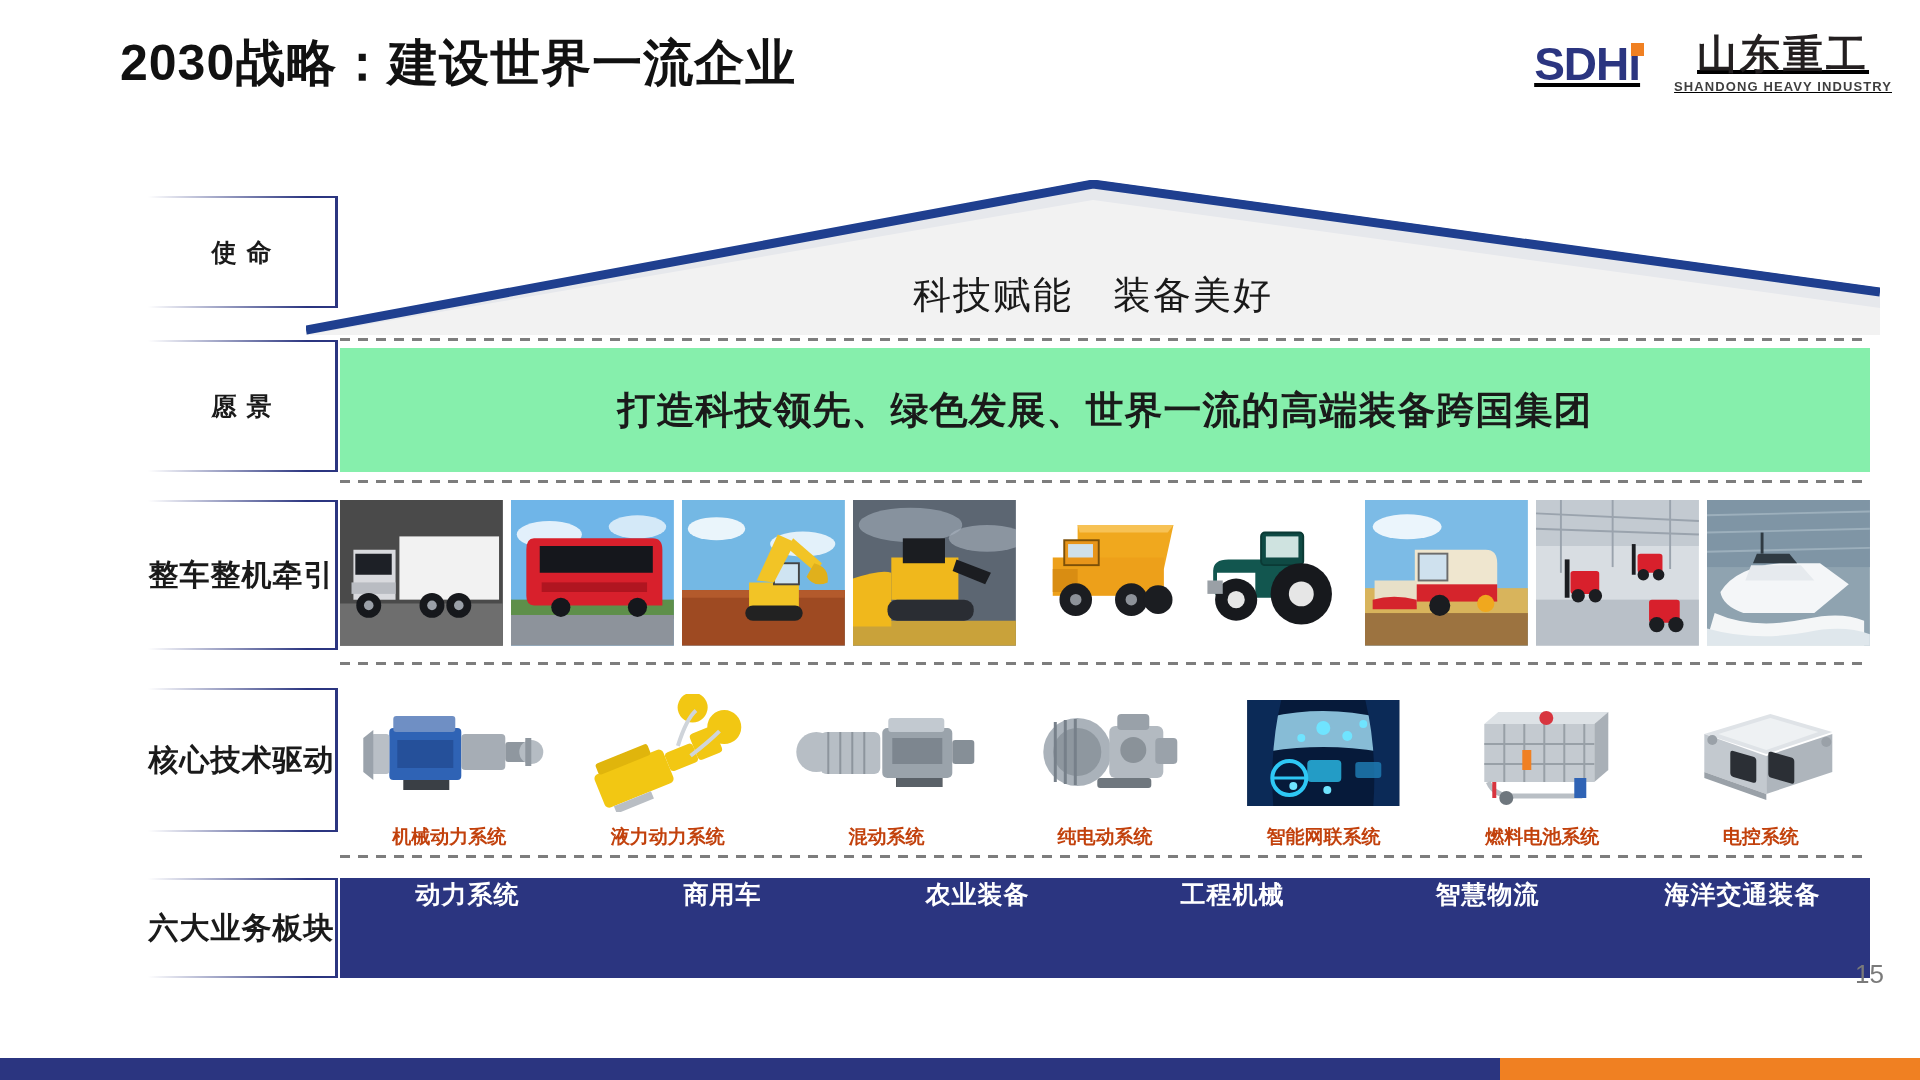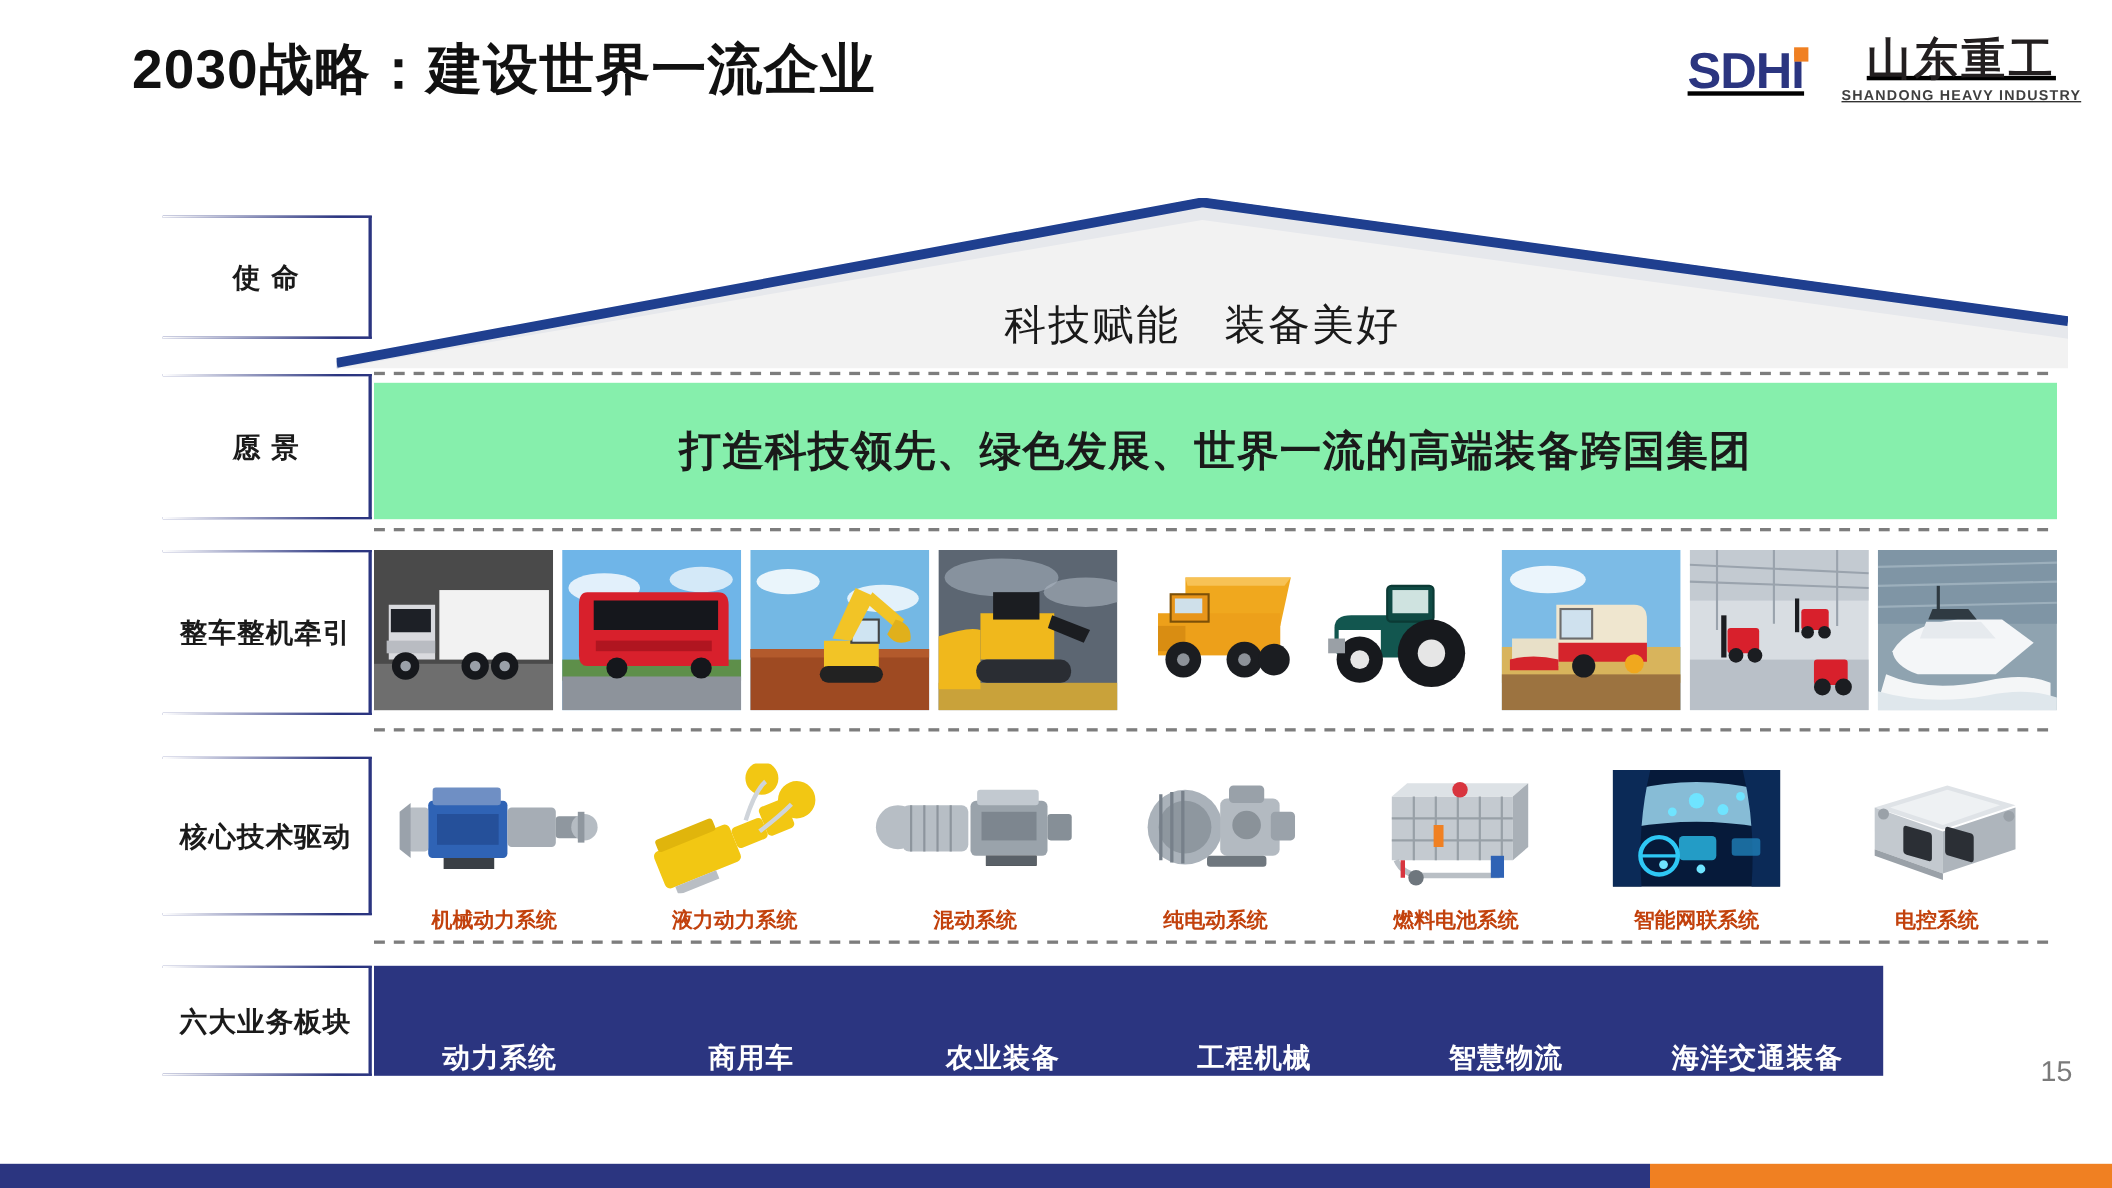--- a/index.html
+++ b/index.html
@@ -45,21 +45,21 @@
   .row-label {
     position:absolute; left:148px;
     border-right:3px solid #2b3580;
     border-top:2px solid #2b3580;
     border-bottom:2px solid #2b3580;
     display:flex; align-items:center; justify-content:center;
     width:190px;
     color:#1a1a1a; font-weight:bold;
   }
   .row-label.narrow-text { font-size:25px; letter-spacing:10px; text-indent:10px; }
-  .row-label.wide-text { font-size:25px; letter-spacing:1px; }
+  .row-label.wide-text { font-size:30px; letter-spacing:1px; }
 
   
   .row-label::before, .row-label::after {
     content:""; position:absolute; left:0; width:100%; height:2px;
     background:linear-gradient(to right,#ffffff 0%,#2b3580 85%);
   }
   .row-label::before { top:-2px; }
   .row-label::after { bottom:-2px; }
 
   #lbl-mission  { top:196px;  height:112px; }
@@ -118,22 +118,22 @@
     align-items:center; justify-content:flex-end;
   }
   .tech-art { width:100%; height:118px; position:relative; }
   .tech-label {
     font-size:19px; font-weight:bold; color:#c2410c;
     margin-top:12px; white-space:nowrap;
   }
 
   
   #business-bar {
-    position:absolute; left:340px; top:878px; width:1372px; height:100px;
-    background:#2b3580; display:flex; align-items:flex-end;
+    position:absolute; left:340px; top:878px; width:1530px; height:100px;
+    background:#2b3580; display:flex; align-items:flex-start;
   }
   .business-item {
     flex:1 1 0; text-align:center;
     color:#ffffff; font-size:25px; font-weight:bold; letter-spacing:1px;
   }
 
   
   #page-number {
     position:absolute; right:36px; top:959px;
     font-size:26px; color:#7a7a7a;
@@ -427,20 +427,44 @@
         <circle cx="128" cy="56" r="13" fill="#8a9299"></circle>
         <rect x="92" y="84" width="54" height="10" rx="3" fill="#6f777e"></rect>
       </svg>
     </div>
     <div class="tech-label">纯电动系统</div>
   </div>
 
   <div class="tech-cell">
     <div class="tech-art">
       <svg viewBox="0 0 200 118" width="100%" height="118">
+        <rect x="24" y="6" width="152" height="106" fill="#061a3a"></rect>
+        <path d="M42 24 q58 -14 116 0 v34 q-58 -10 -116 0z" fill="#9fd9f2" opacity=".85"></path>
+        <path d="M24 6 h34 q-12 50 -8 106 h-26z" fill="#0b2a57"></path>
+        <path d="M176 6 h-34 q12 50 8 106 h26z" fill="#0b2a57"></path>
+        <rect x="84" y="66" width="34" height="22" rx="4" fill="#2ec8f5" opacity=".75"></rect>
+        <circle cx="66" cy="84" r="17" fill="none" stroke="#2ec8f5" stroke-width="4"></circle>
+        <line x1="49" y1="84" x2="83" y2="84" stroke="#2ec8f5" stroke-width="3"></line>
+        <g fill="#6fe4ff">
+          <circle cx="100" cy="34" r="7"></circle>
+            <circle cx="124" cy="42" r="5"></circle>
+          <circle cx="78" cy="44" r="4"></circle>
+            <circle cx="140" cy="30" r="4"></circle>
+          <circle cx="70" cy="92" r="4"></circle>
+            <circle cx="104" cy="96" r="4"></circle>
+        </g>
+        <rect x="132" y="68" width="26" height="16" rx="3" fill="#1f7fb8" opacity=".8"></rect>
+      </svg>
+    </div>
+    <div class="tech-label">智能网联系统</div>
+  </div>
+
+  <div class="tech-cell">
+    <div class="tech-art">
+      <svg viewBox="0 0 200 118" width="100%" height="118">
         <path d="M42 30 h110 v58 h-110z" fill="#c4cad0"></path>
         <path d="M42 30 l14 -12 h110 l-14 12z" fill="#dde2e6"></path>
         <path d="M152 30 l14 -12 v58 l-14 12z" fill="#a9b0b7"></path>
         <g stroke="#98a0a7" stroke-width="2">
           <line x1="62" y1="30" x2="62" y2="88"></line>
             <line x1="82" y1="30" x2="82" y2="88"></line>
           <line x1="102" y1="30" x2="102" y2="88"></line>
             <line x1="122" y1="30" x2="122" y2="88"></line>
           <line x1="142" y1="30" x2="142" y2="88"></line>
           <line x1="42" y1="50" x2="152" y2="50"></line>
@@ -453,44 +477,20 @@
         <path d="M52 88 v16" stroke="#d8353f" stroke-width="4"></path>
         <circle cx="64" cy="104" r="7" fill="#6e767d"></circle>
       </svg>
     </div>
     <div class="tech-label">燃料电池系统</div>
   </div>
 
   <div class="tech-cell">
     <div class="tech-art">
       <svg viewBox="0 0 200 118" width="100%" height="118">
-        <rect x="24" y="6" width="152" height="106" fill="#061a3a"></rect>
-        <path d="M42 24 q58 -14 116 0 v34 q-58 -10 -116 0z" fill="#9fd9f2" opacity=".85"></path>
-        <path d="M24 6 h34 q-12 50 -8 106 h-26z" fill="#0b2a57"></path>
-        <path d="M176 6 h-34 q12 50 8 106 h26z" fill="#0b2a57"></path>
-        <rect x="84" y="66" width="34" height="22" rx="4" fill="#2ec8f5" opacity=".75"></rect>
-        <circle cx="66" cy="84" r="17" fill="none" stroke="#2ec8f5" stroke-width="4"></circle>
-        <line x1="49" y1="84" x2="83" y2="84" stroke="#2ec8f5" stroke-width="3"></line>
-        <g fill="#6fe4ff">
-          <circle cx="100" cy="34" r="7"></circle>
-            <circle cx="124" cy="42" r="5"></circle>
-          <circle cx="78" cy="44" r="4"></circle>
-            <circle cx="140" cy="30" r="4"></circle>
-          <circle cx="70" cy="92" r="4"></circle>
-            <circle cx="104" cy="96" r="4"></circle>
-        </g>
-        <rect x="132" y="68" width="26" height="16" rx="3" fill="#1f7fb8" opacity=".8"></rect>
-      </svg>
-    </div>
-    <div class="tech-label">智能网联系统</div>
-  </div>
-
-  <div class="tech-cell">
-    <div class="tech-art">
-      <svg viewBox="0 0 200 118" width="100%" height="118">
         <path d="M44 40 l66 -20 l62 18 l-66 22z" fill="#dfe3e7"></path>
         <path d="M44 40 v38 l62 22 v-38z" fill="#c3c9cf"></path>
         <path d="M106 62 v38 l66 -22 v-38z" fill="#aeb5bc"></path>
         <path d="M58 40 l52 -16 l48 14 l-52 18z" fill="#eef1f3"></path>
         <rect x="70" y="36" width="26" height="26" rx="3" fill="#2b2f35" transform="skewY(16)"></rect>
         <rect x="108" y="26" width="26" height="26" rx="3" fill="#2b2f35" transform="skewY(16)"></rect>
         <circle cx="52" cy="46" r="5" fill="#9aa1a8"></circle>
         <circle cx="166" cy="48" r="5" fill="#9aa1a8"></circle>
         <path d="M44 78 l62 22 v6 l-62 -22z" fill="#9aa1a8"></path>
       </svg>

